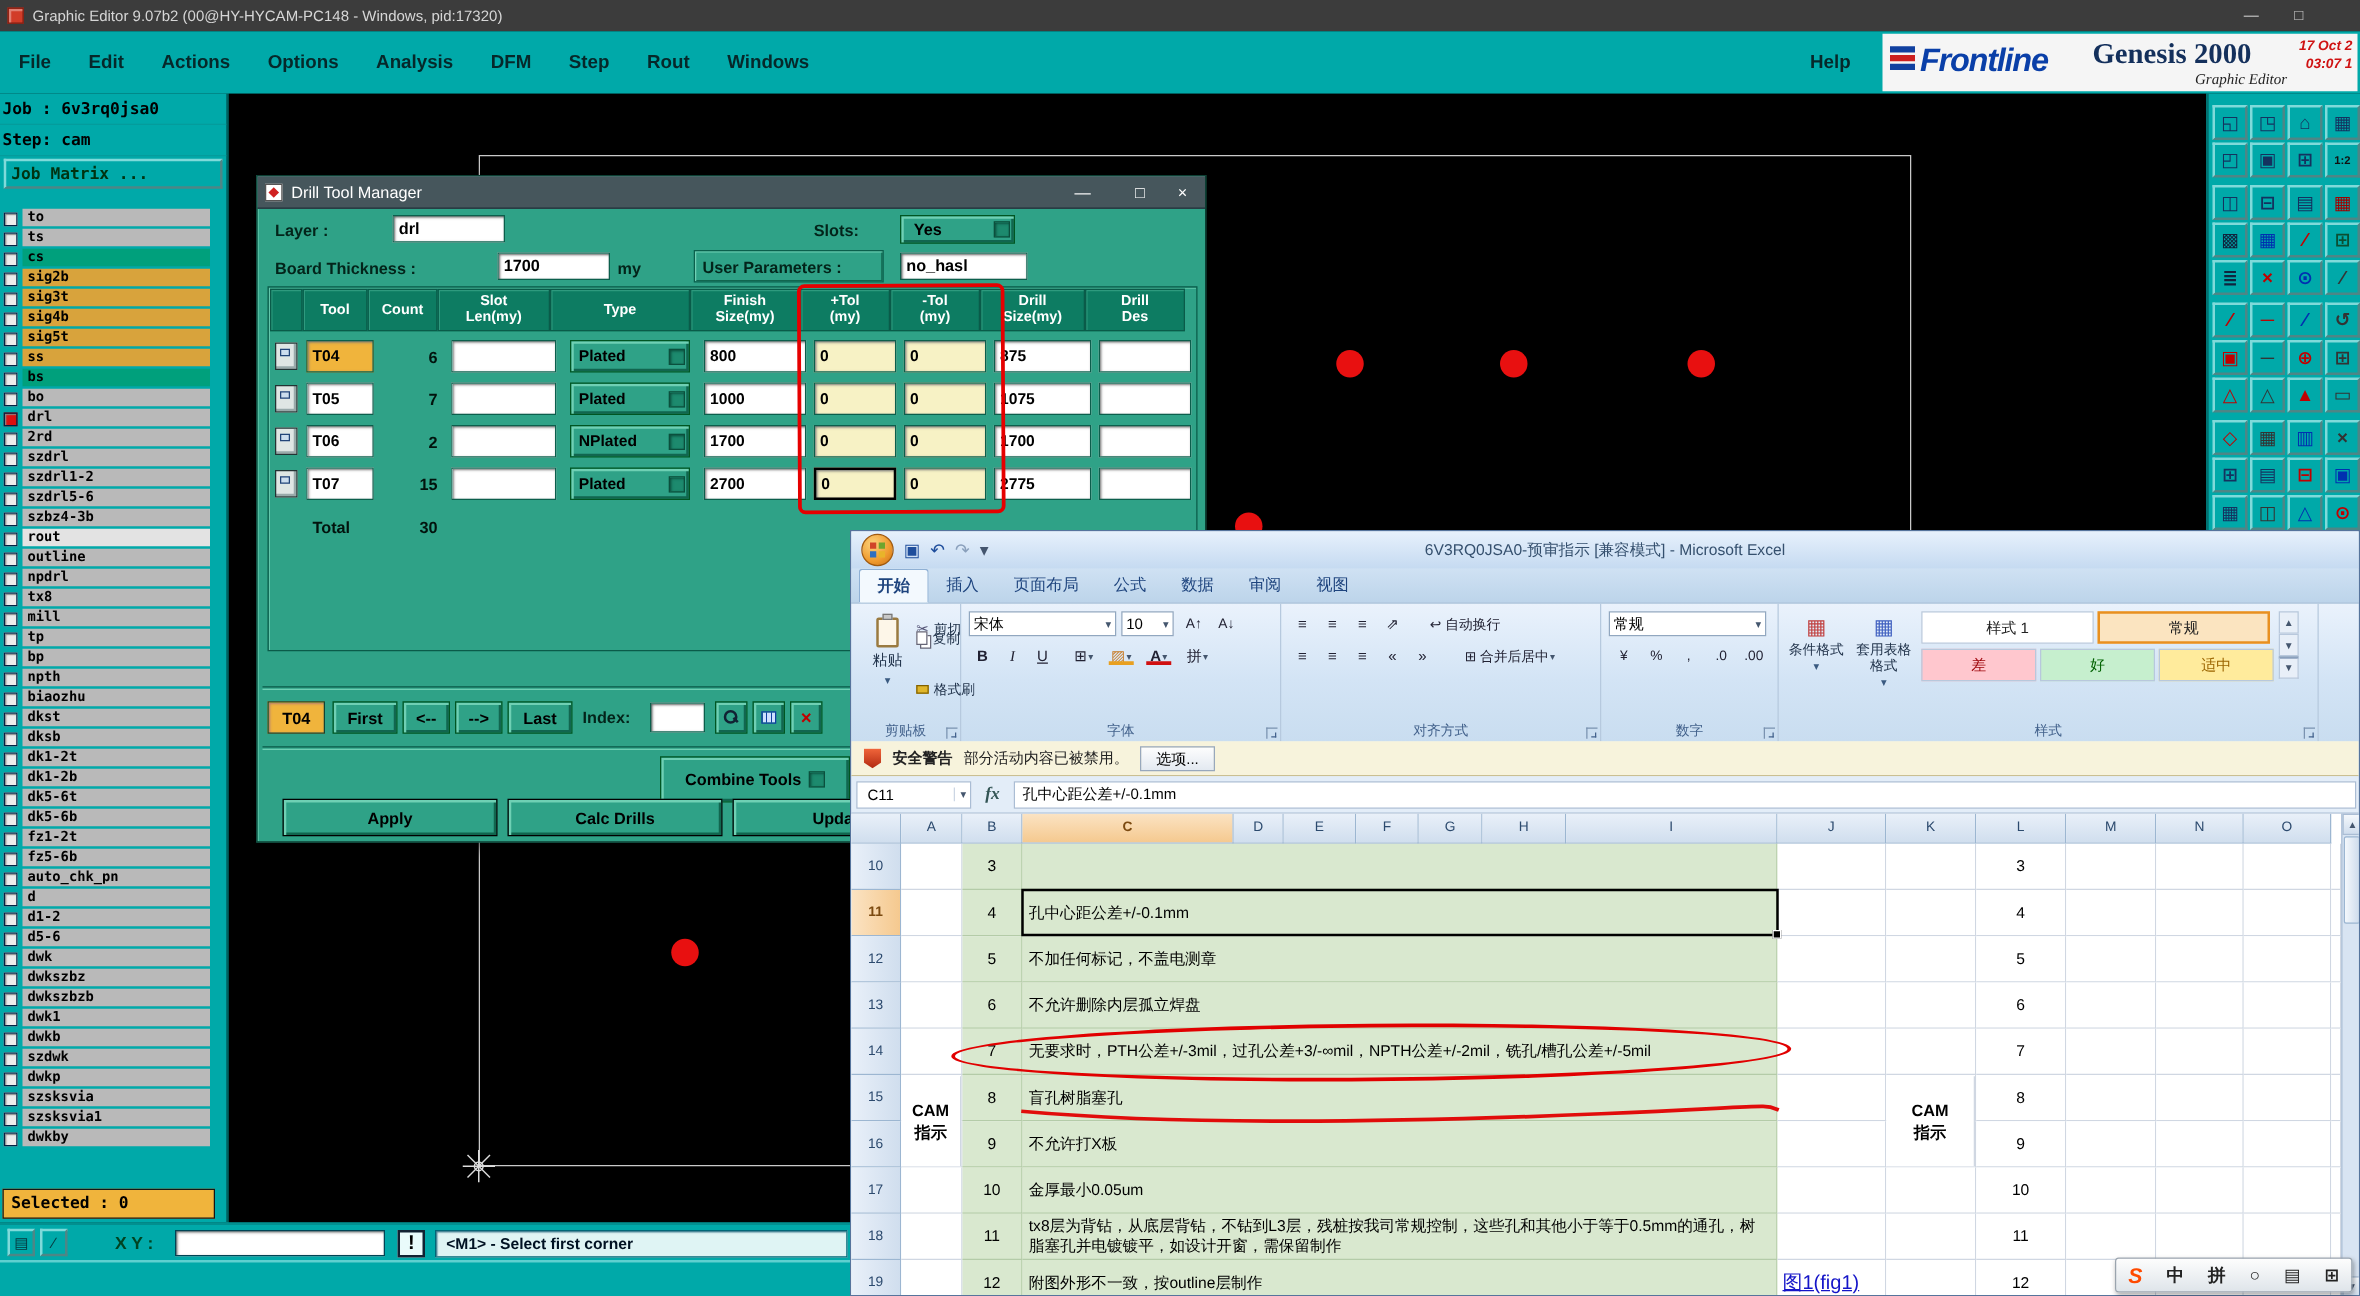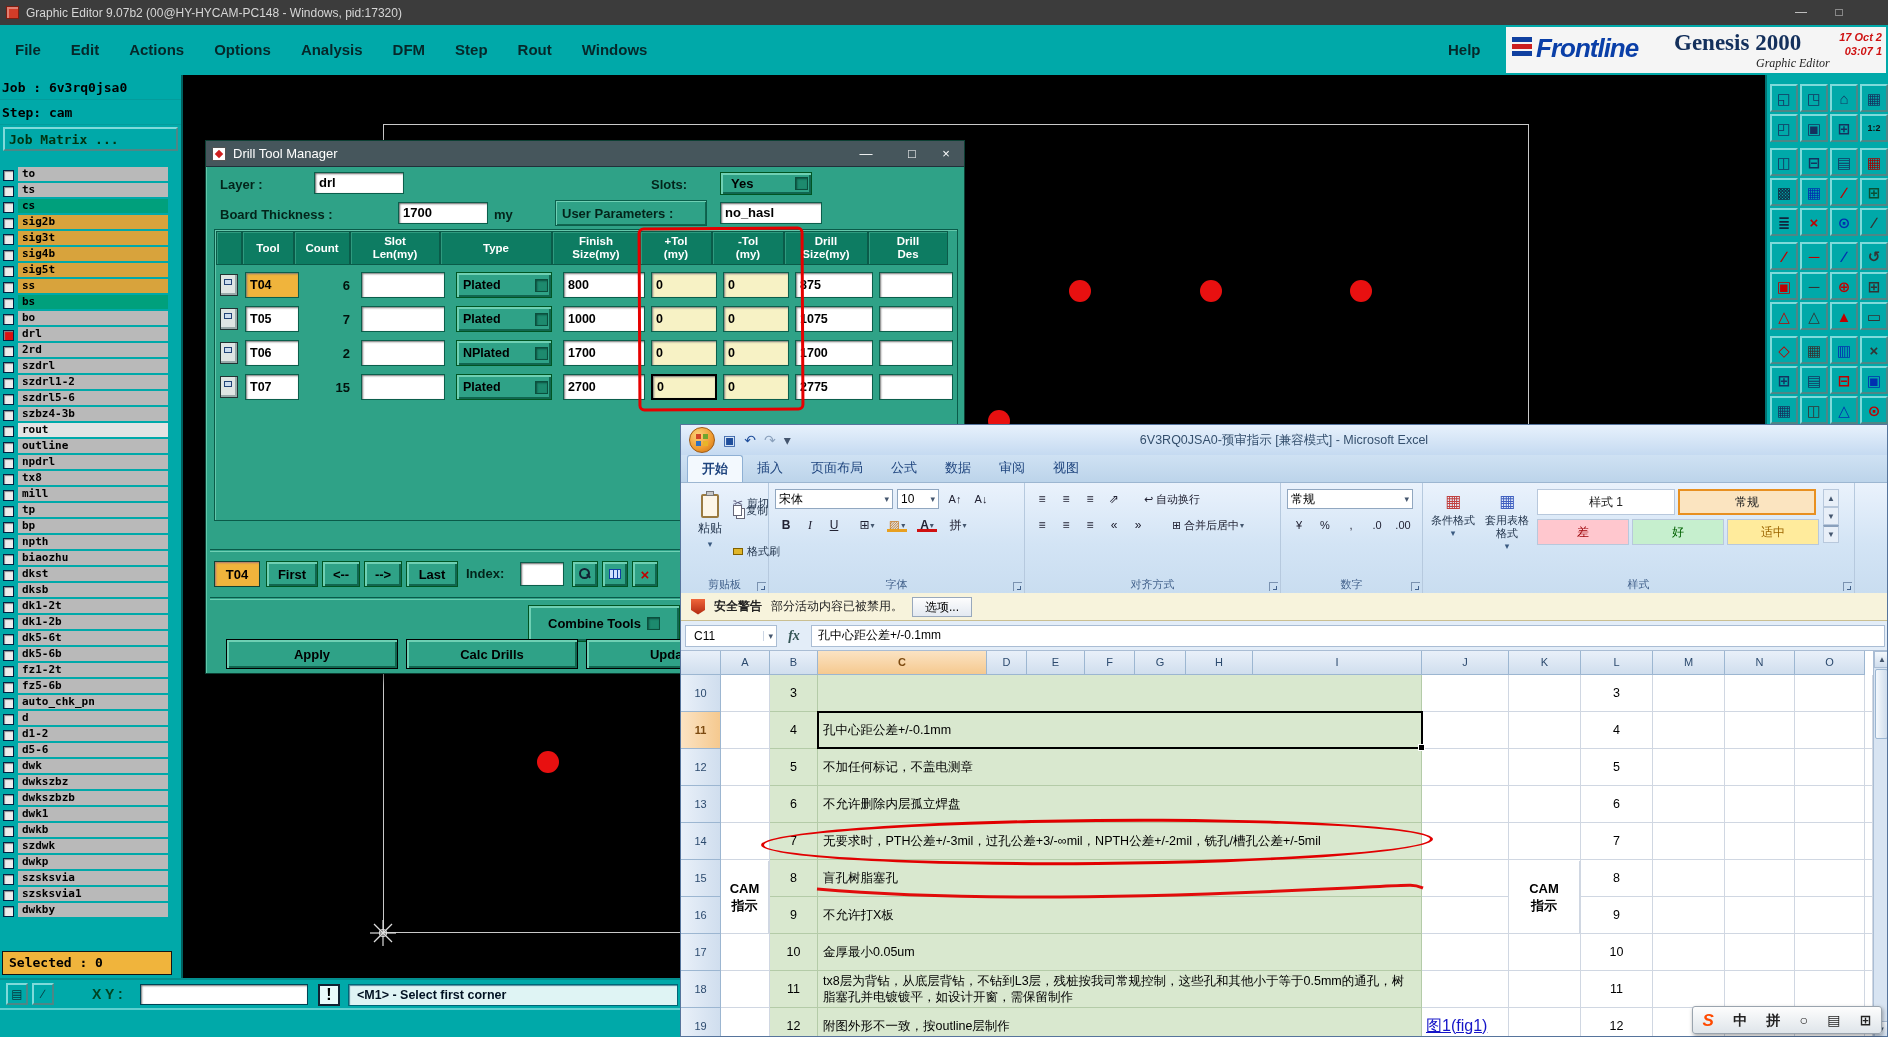--- a/index.html
+++ b/index.html
@@ -756,20 +756,25 @@
           </div>
           <div class="cw" style="width: 72px;">
             <div class="field cream">0</div>
           </div>
           <div class="cw" style="width: 84px;">
             <div class="field">2775</div>
           </div>
           <div class="cw" style="width: 80px;">
             <div class="field"></div>
           </div>
+        </div>
+        <div class="dtm-row" style="top: 264px;">
+          <div class="cw" style="width: 26px;"></div>
+          <div class="cw cnt" style="width: 60px; justify-content: flex-start; padding-left: 8px;">Total</div>
+          <div class="cw cnt" style="width: 56px;">30</div>
         </div>
       </div>
 
     <div class="red-rect"></div>
 
     <div class="groove" style="top:408px"></div>
     <div class="groove" style="top:456px"></div>
 
     <div class="tool-chip">T04</div>
     <div class="dbtn" style="left:60px;top:420px;width:52px;height:26px">First</div>

